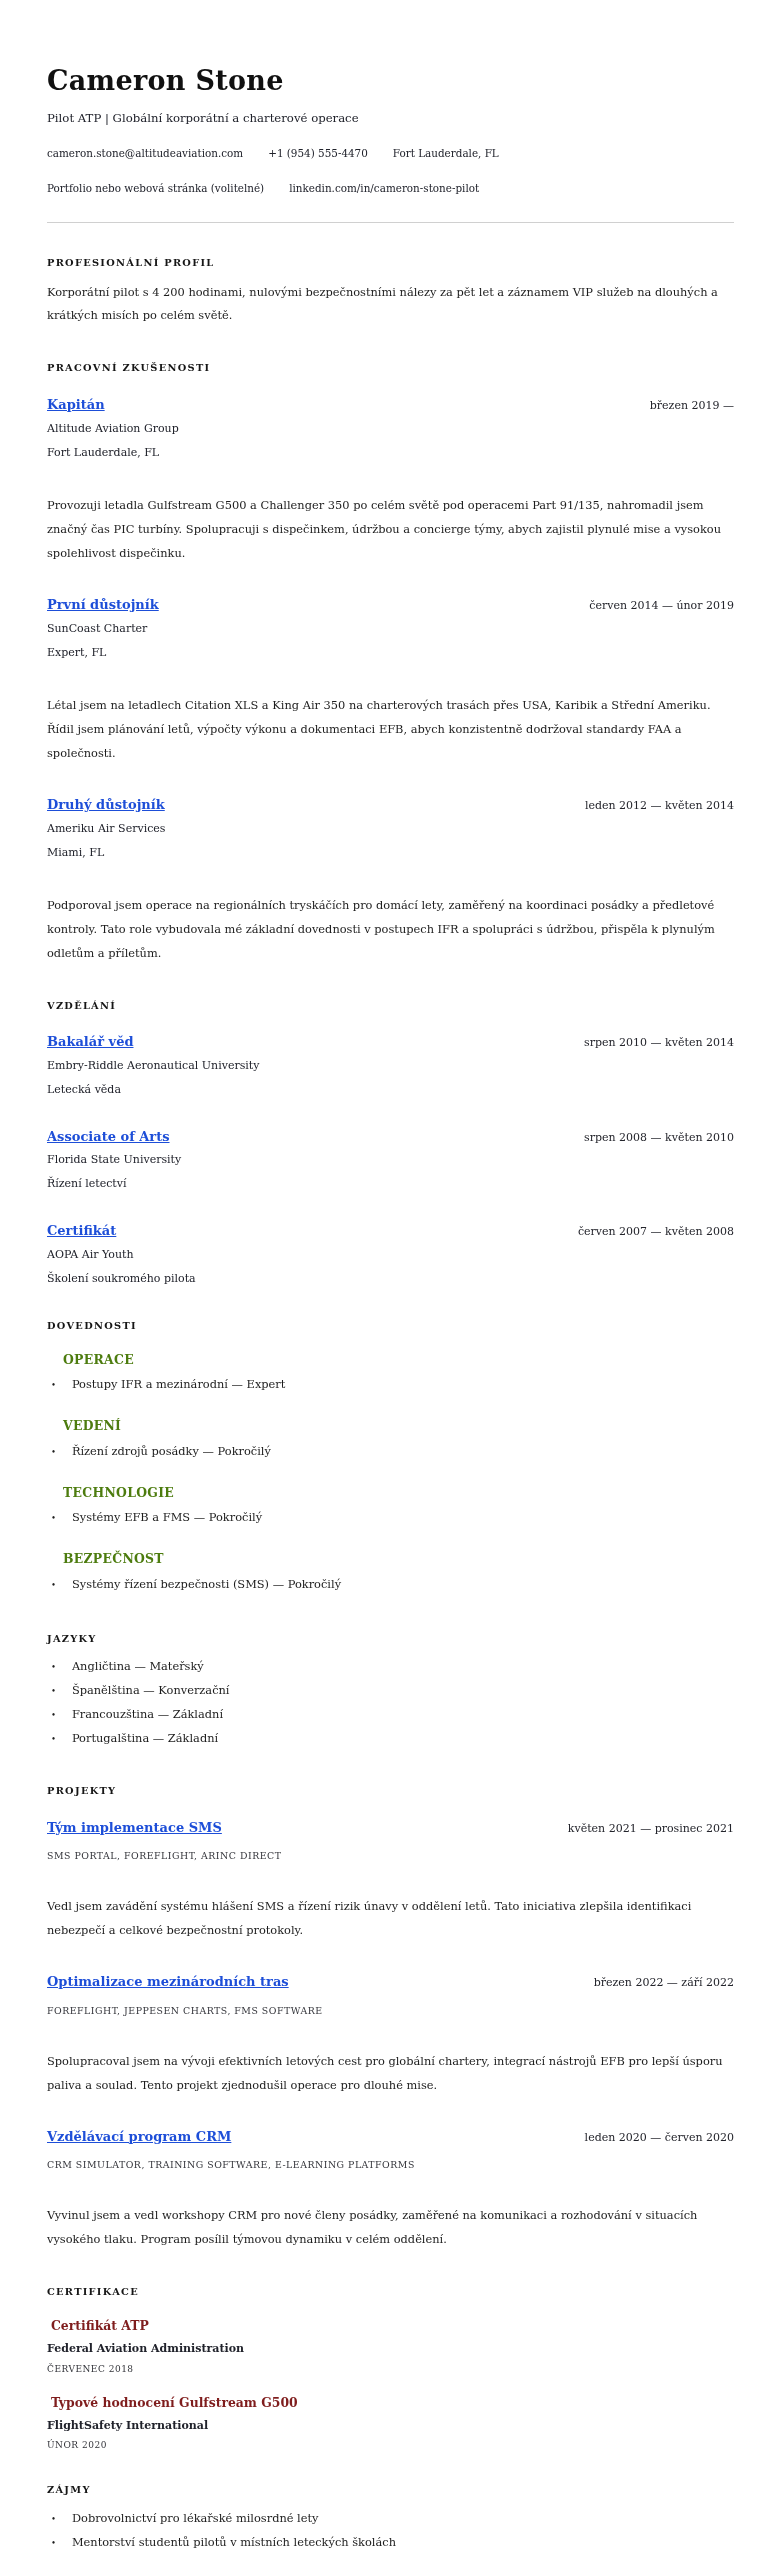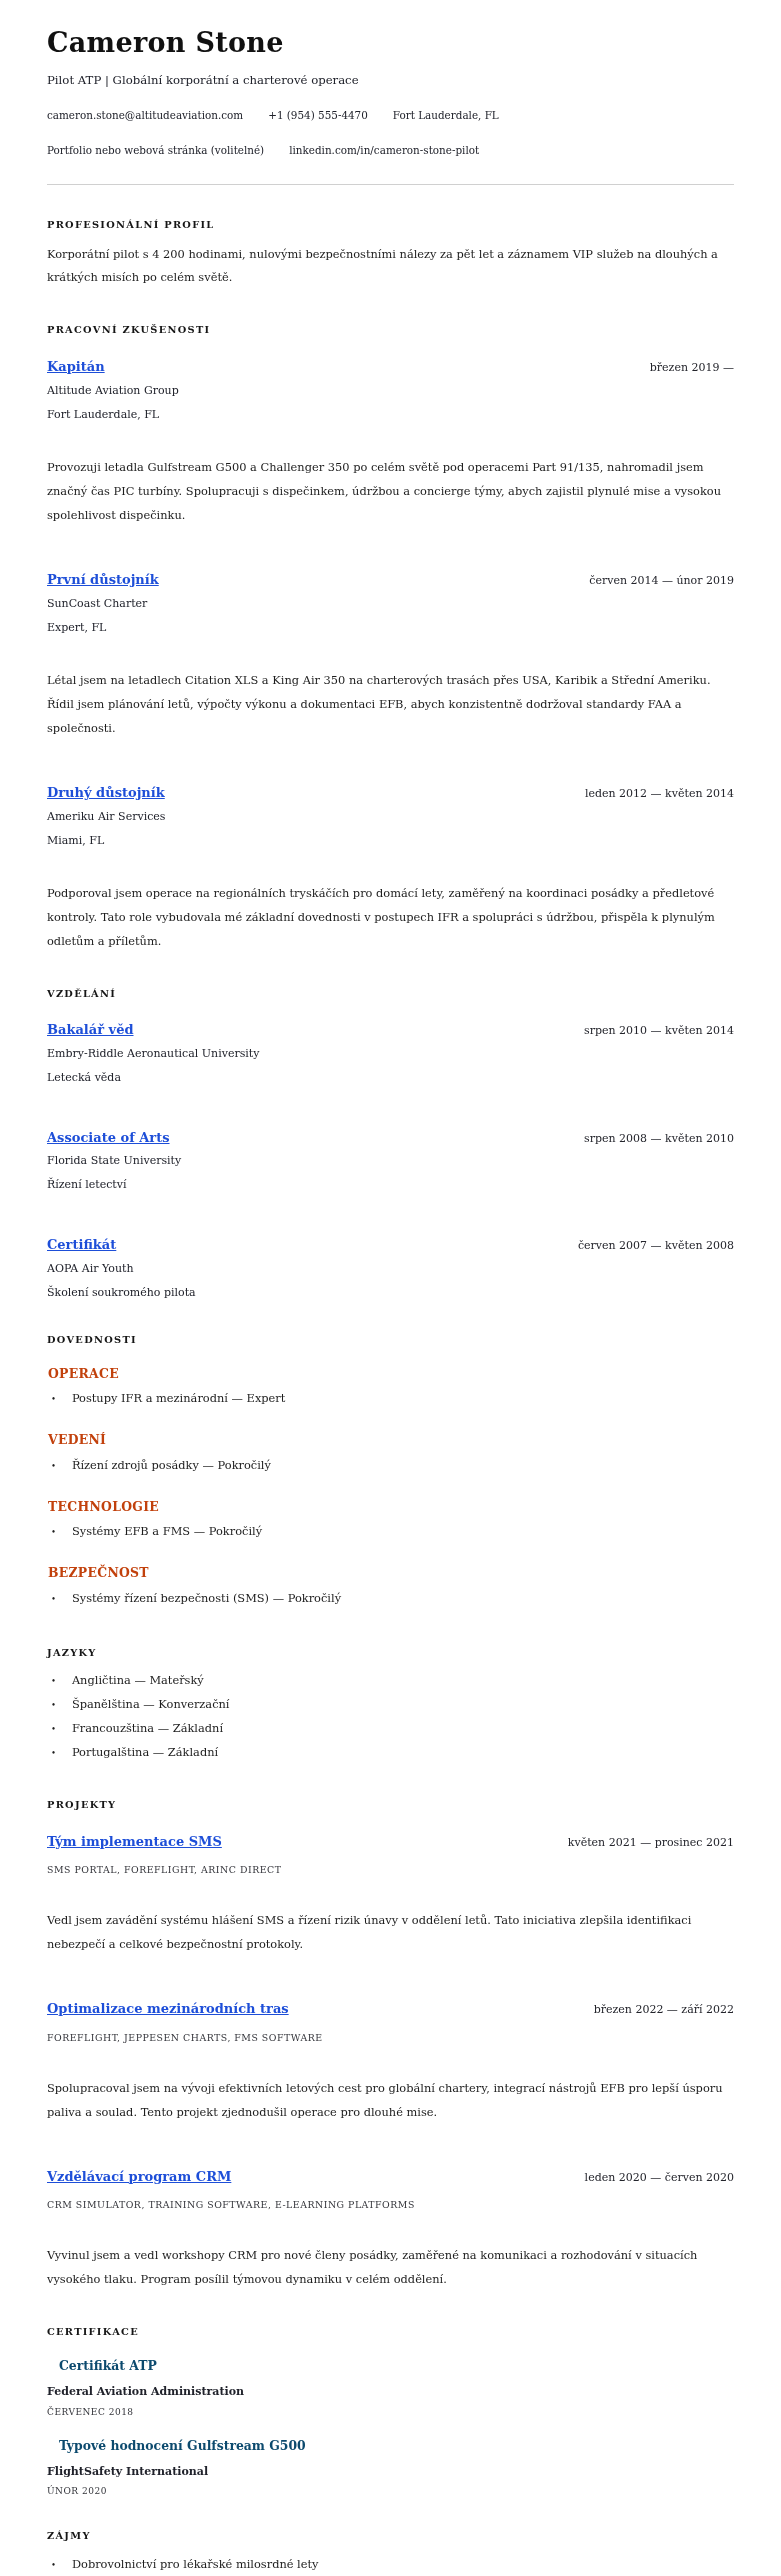--- a/index.html
+++ b/index.html
@@ -13,21 +13,21 @@
     box-sizing: border-box;
     padding: 0 47px 39px 47px;
     background: #ffffff;
     color: #1b1b1b;
     font-family: "DejaVu Serif", "Liberation Serif", serif;
   }
 
   
   .name {
     margin: 0;
-    padding-top: 28px;
+    padding-top: 66px;
     font-size: 27px;
     font-weight: 700;
     line-height: 1.1;
     letter-spacing: 0.3px;
     color: #111111;
   }
   .tagline {
     margin: 15.6px 0 0 0;
     font-size: 11.7px;
     line-height: 1.3;
@@ -66,21 +66,21 @@
   }
 
   
   .entry { margin: 0; }
   .entry-head {
     display: flex;
     justify-content: space-between;
     align-items: baseline;
     margin-top: 23.4px;
   }
-  .entry + .entry .entry-head { margin-top: 44px; }
+  .entry + .entry .entry-head { margin-top: 31px; }
   .entry-title {
     margin: 0;
     font-size: 13px;
     font-weight: 700;
     color: #1d4ed8;
     text-decoration: underline;
   }
   .entry-date {
     font-size: 11px;
     color: #23242b;
@@ -100,25 +100,25 @@
   }
   .entry-tools {
     margin: 15.6px 0 0 0;
     font-size: 9.4px;
     letter-spacing: 0.5px;
     color: #33343a;
   }
 
   
   .skill-category {
-    margin: 21px 0 0 1px;
+    margin: 21px 0 0 16px;
     font-size: 12.4px;
     font-weight: 700;
     letter-spacing: 0.3px;
-    color: #c2410c;
+    color: #4d7c0f;
   }
   .bullet-list { margin: 6.5px 0 0 0; }
   .bullet-item {
     display: flex;
     align-items: baseline;
     margin-top: 0;
     font-size: 11.4px;
     line-height: 2.1;
     color: #1d1d1d;
   }
@@ -127,24 +127,24 @@
     flex: 0 0 21px;
     text-align: left;
     padding-left: 3.9px;
     font-size: 8.5px;
     color: #1d1d1d;
   }
 
   
   .cert { margin-top: 21px; }
   .cert-title {
-    margin: 12px;
+    margin: 4px;
     font-size: 12.4px;
     font-weight: 700;
-    color: #0c4a6e;
+    color: #7f1d1d;
   }
   .cert-issuer {
     margin: 9px 0 0 0;
     font-size: 11px;
     color: #20222b;
     font-weight: bold;
   }
   .cert-date {
     margin: 8.5px 0 0 0;
     font-size: 9px;

